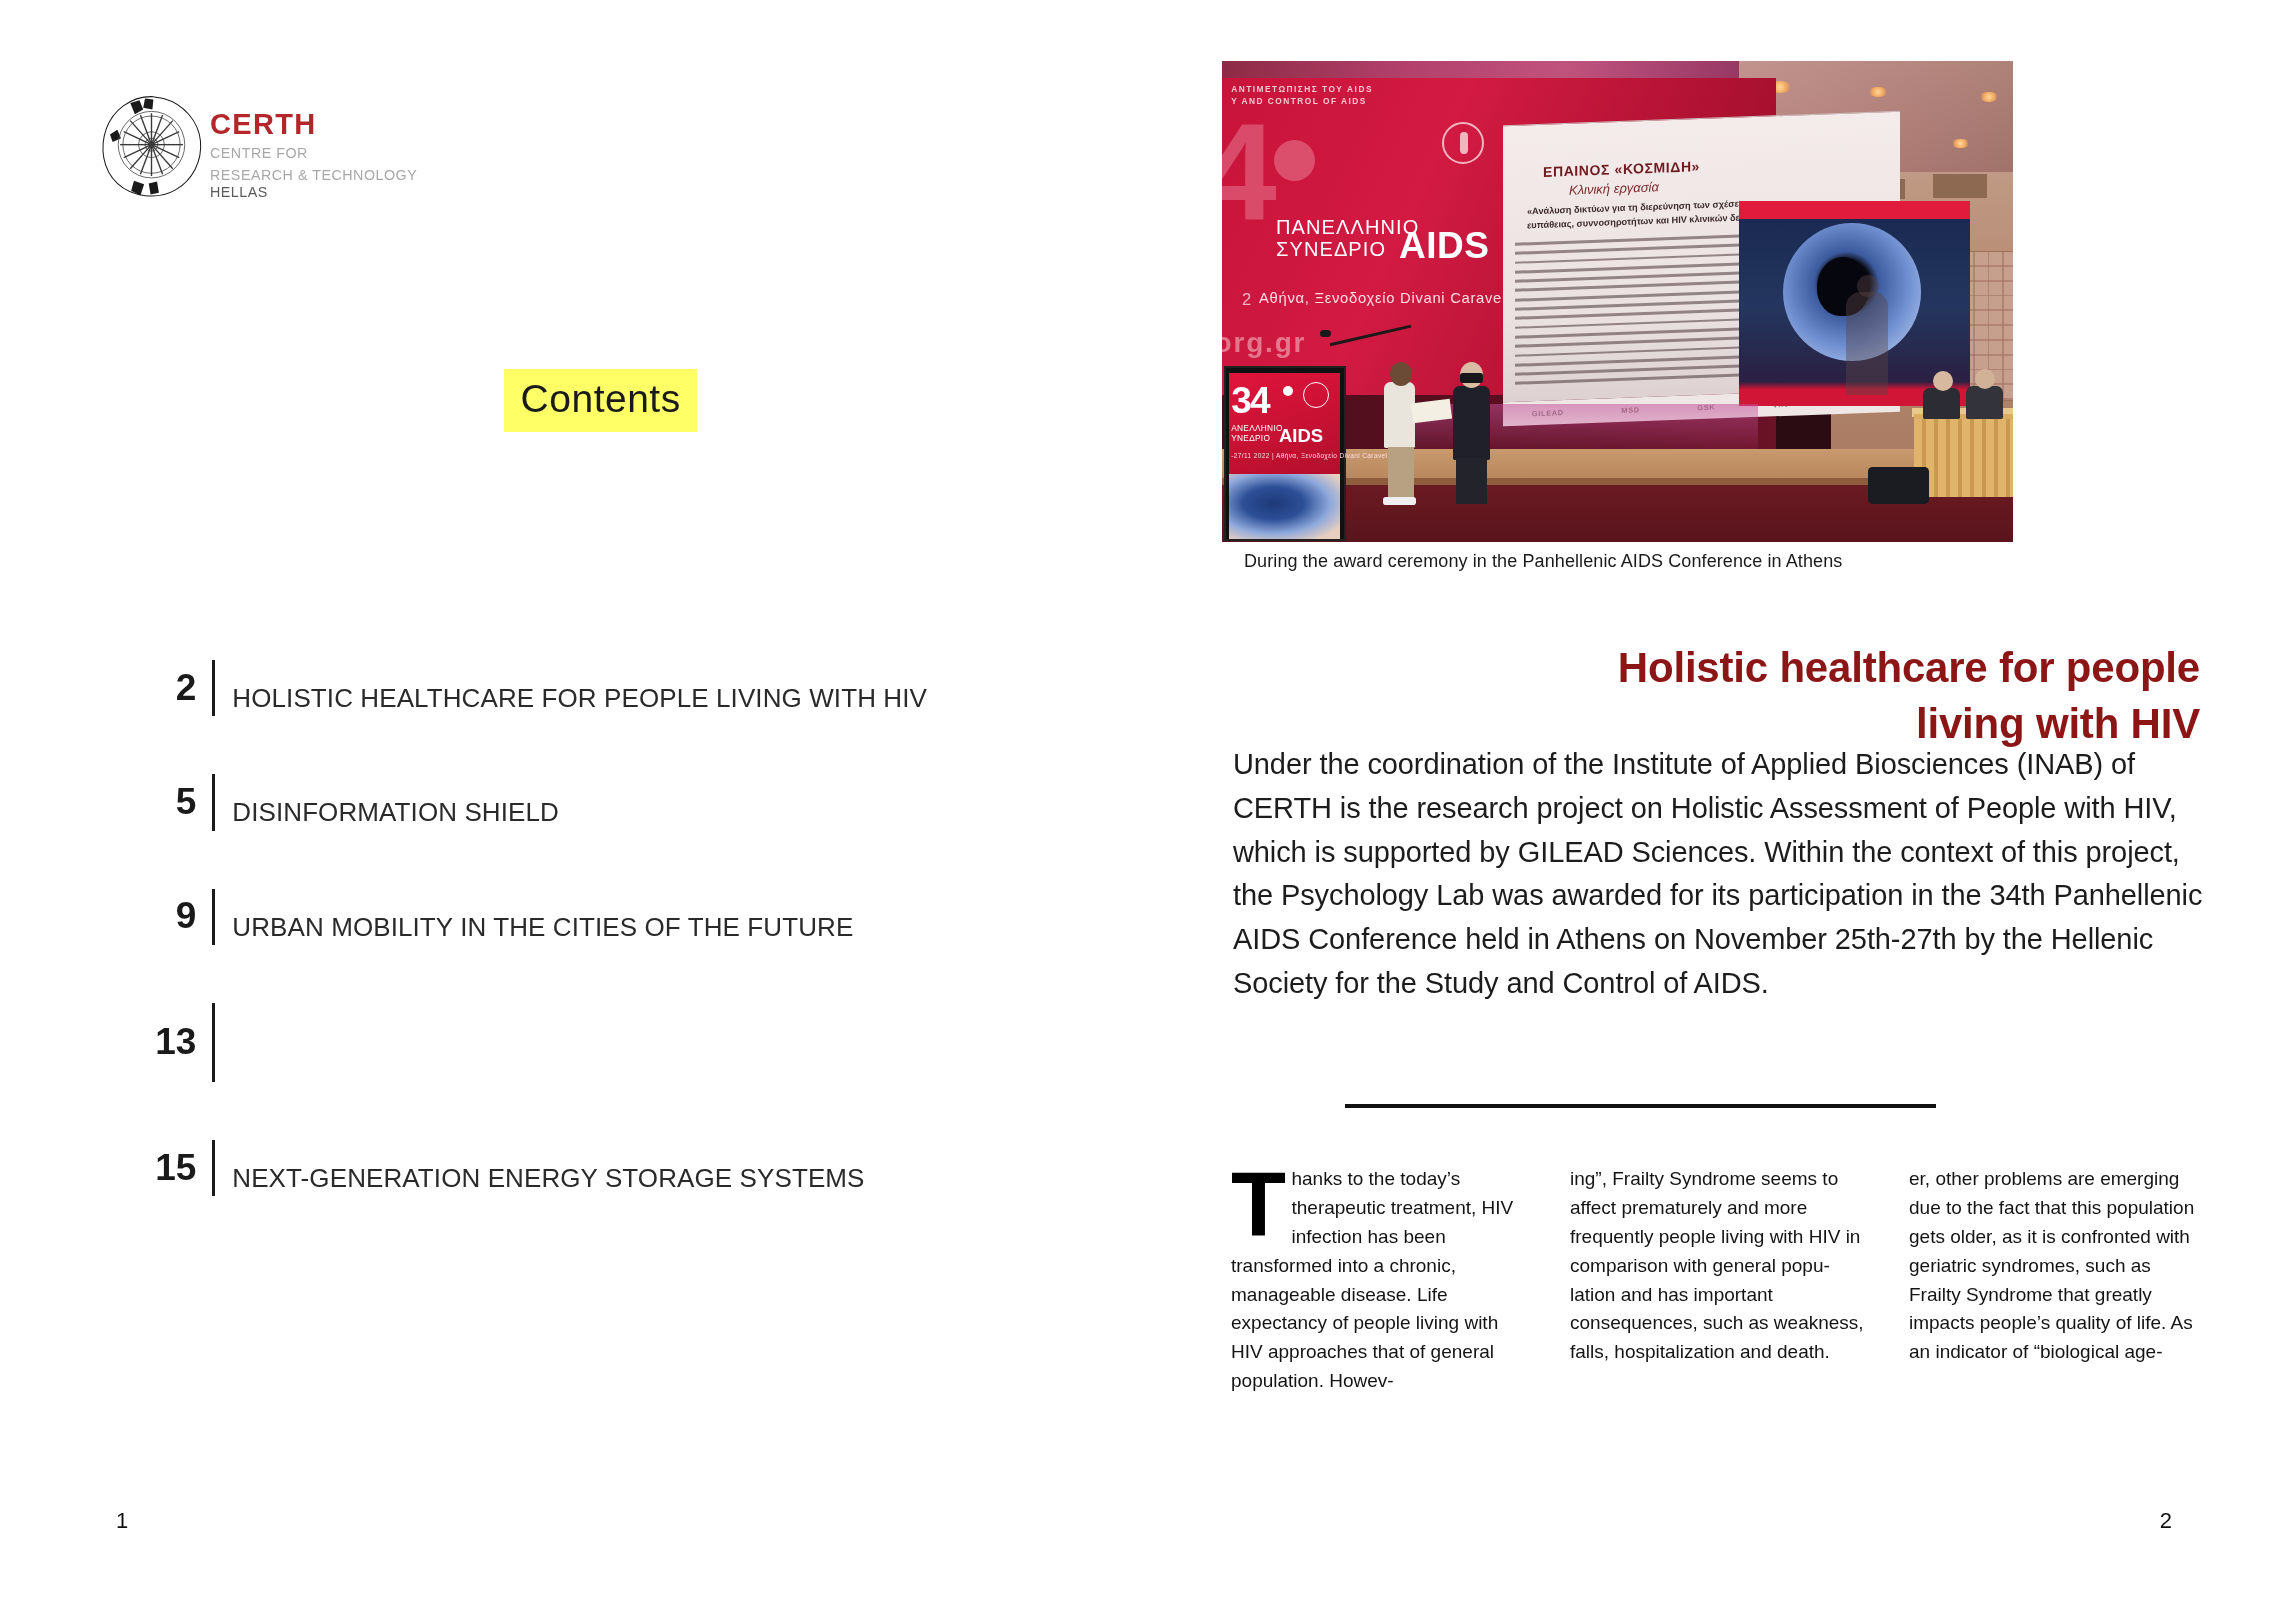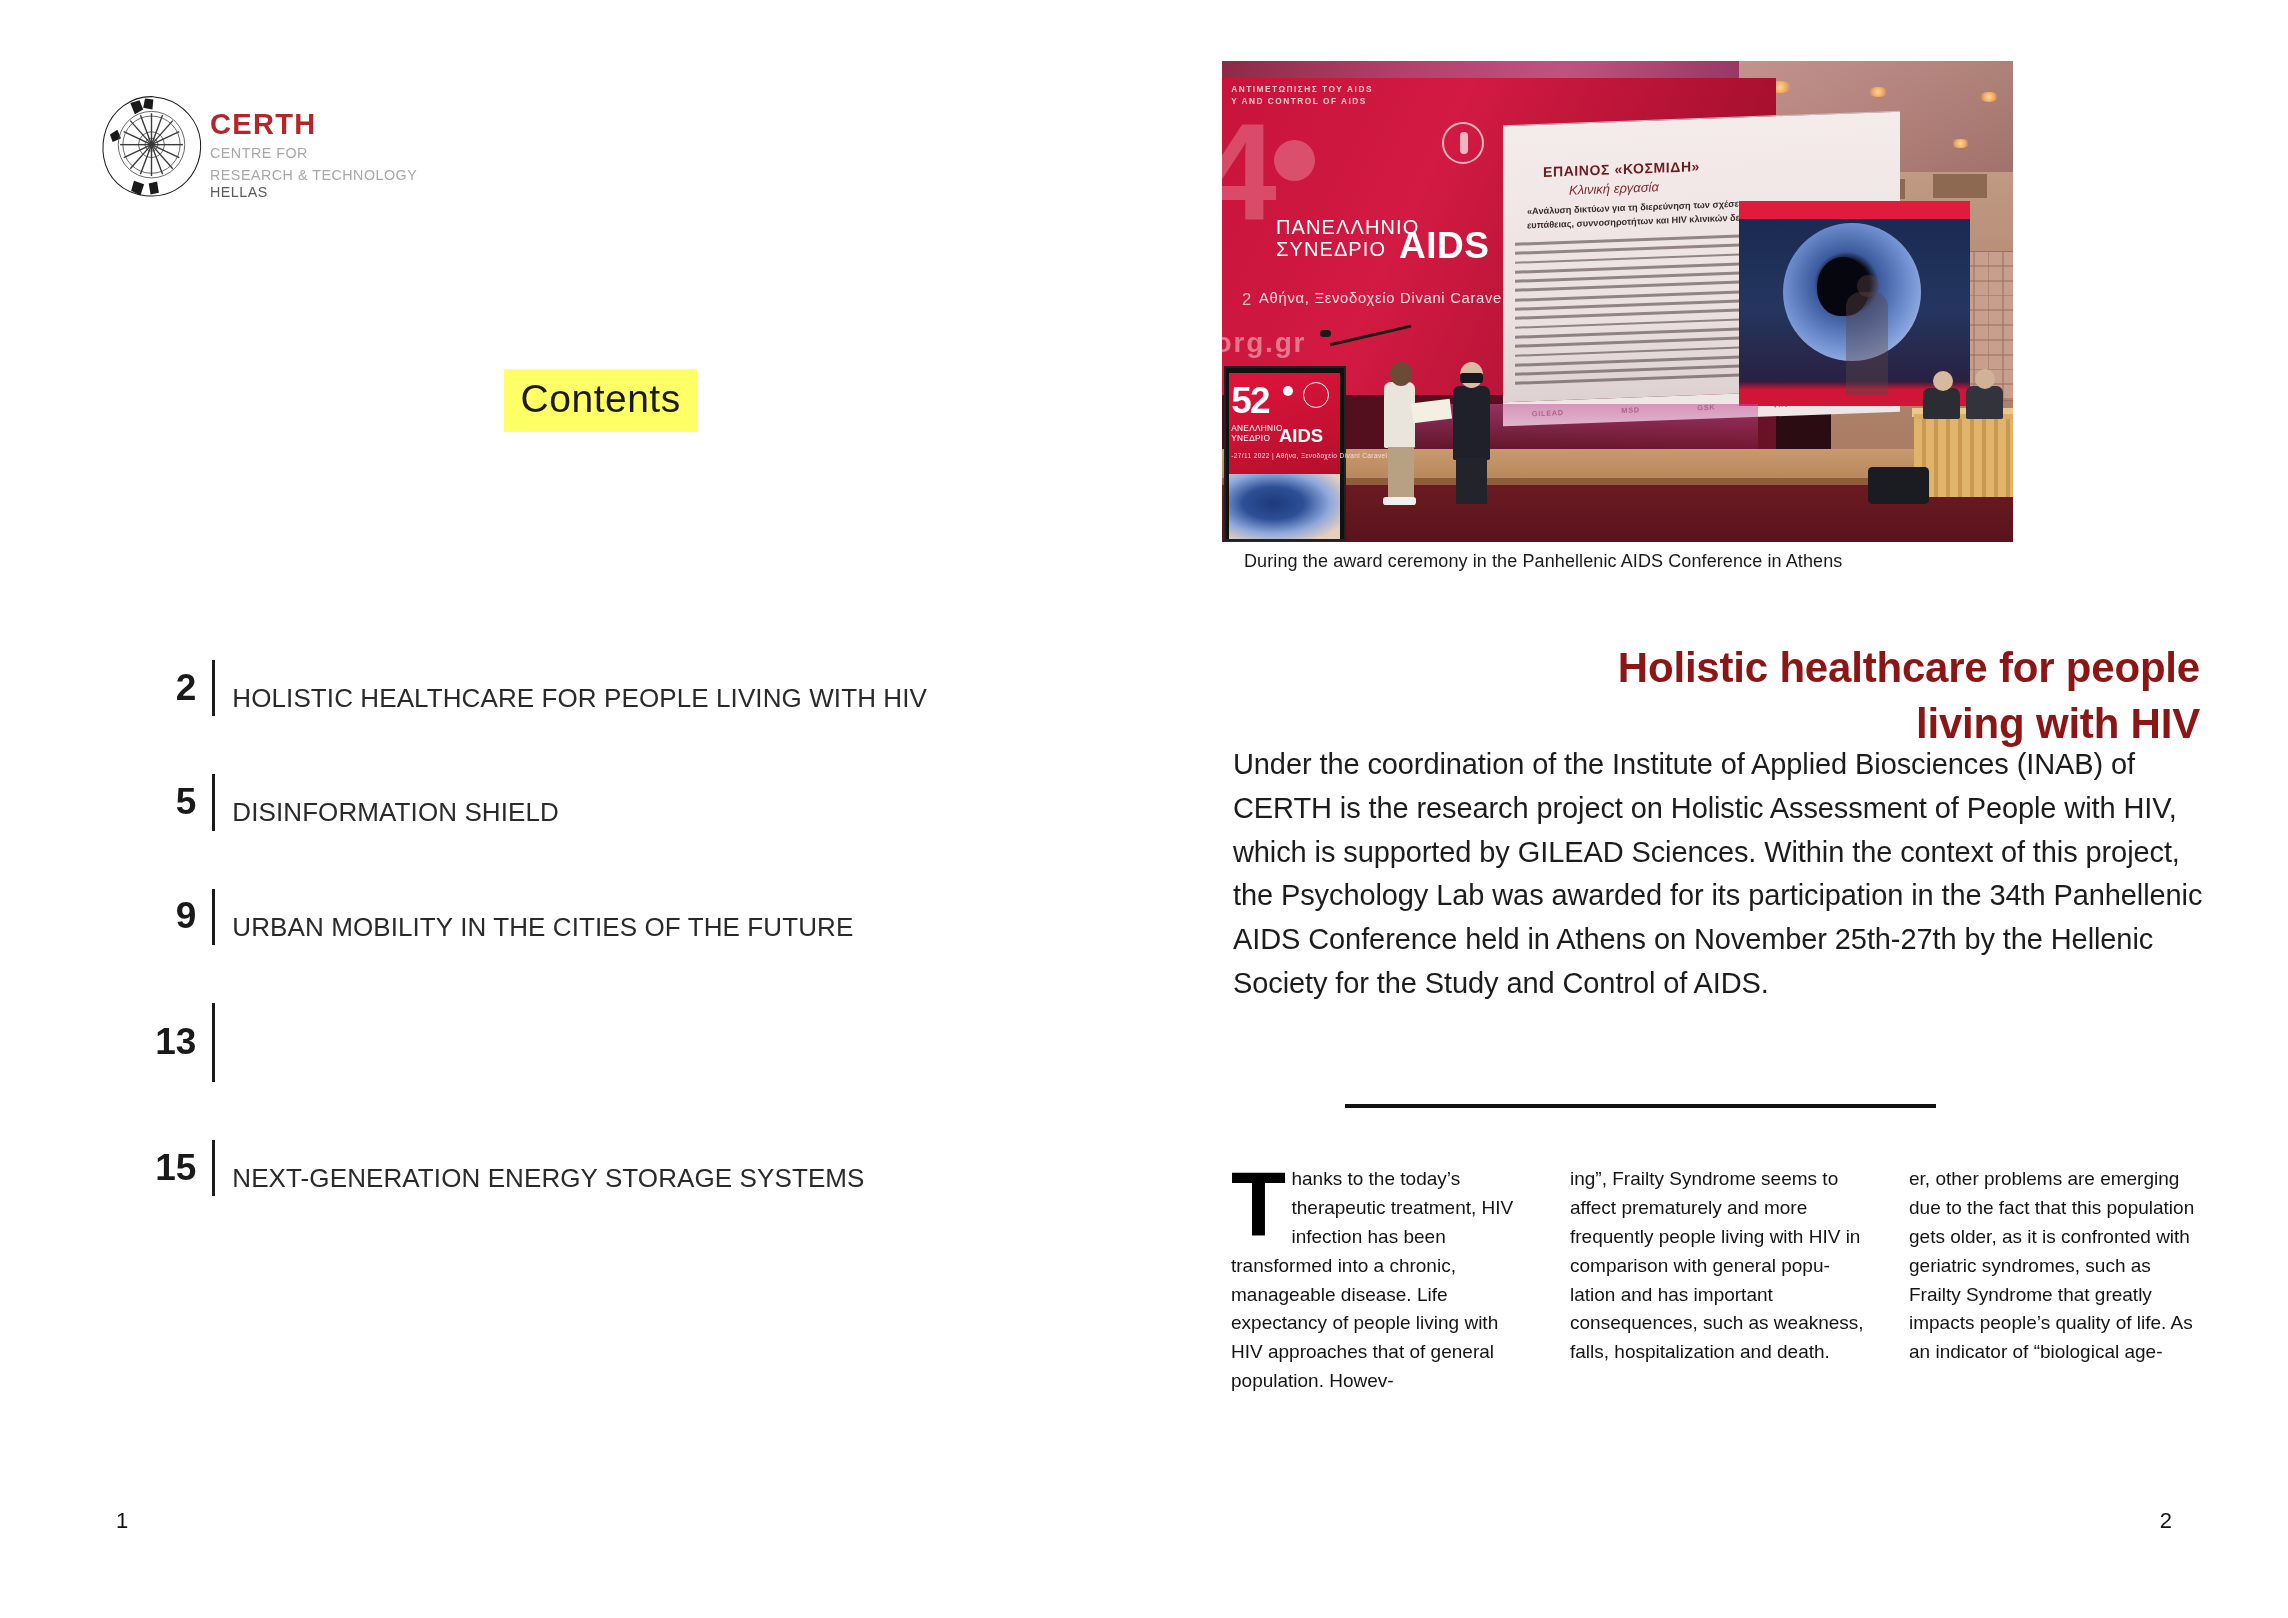--- a/index.html
+++ b/index.html
@@ -377,21 +377,21 @@
 
       <div class="ph" style="left:624px;top:231px;width:42px;height:103px;background:rgba(90,70,70,.42);border-radius:14.8px 14.8px 0 0;"></div>
       <div class="ph" style="left:635px;top:214px;width:22px;height:22px;border-radius:50%;background:rgba(90,70,70,.42);"></div>
 
       <div class="ph ph-floor-glow"></div>
       <div class="ph ph-stage"></div>
       <div class="ph ph-stage-lip"></div>
 
       <div class="ph ph-podium"></div>
       <div class="ph pod-screen"></div>
-      <div class="ph pod-34">52</div>
+      <div class="ph pod-34">34</div>
       <div class="ph pod-dot"></div>
       <div class="ph pod-logo"></div>
       <div class="ph pod-pan">ΑΝΕΛΛΗΝΙΟ<br>ΥΝΕΔΡΙΟ</div>
       <div class="ph pod-aids">AIDS</div>
       <div class="ph pod-date">-27/11 2022 | Αθήνα, Ξενοδοχείο Divani Caravel</div>
       <div class="ph pod-eye"></div>
       <div class="ph ph-mic"></div>
       <div class="ph ph-mic2"></div>
 
       <div class="ph p-body" style="left:162px;top:321px;width:31px;height:66px;background:#e9e4dc;"></div>

